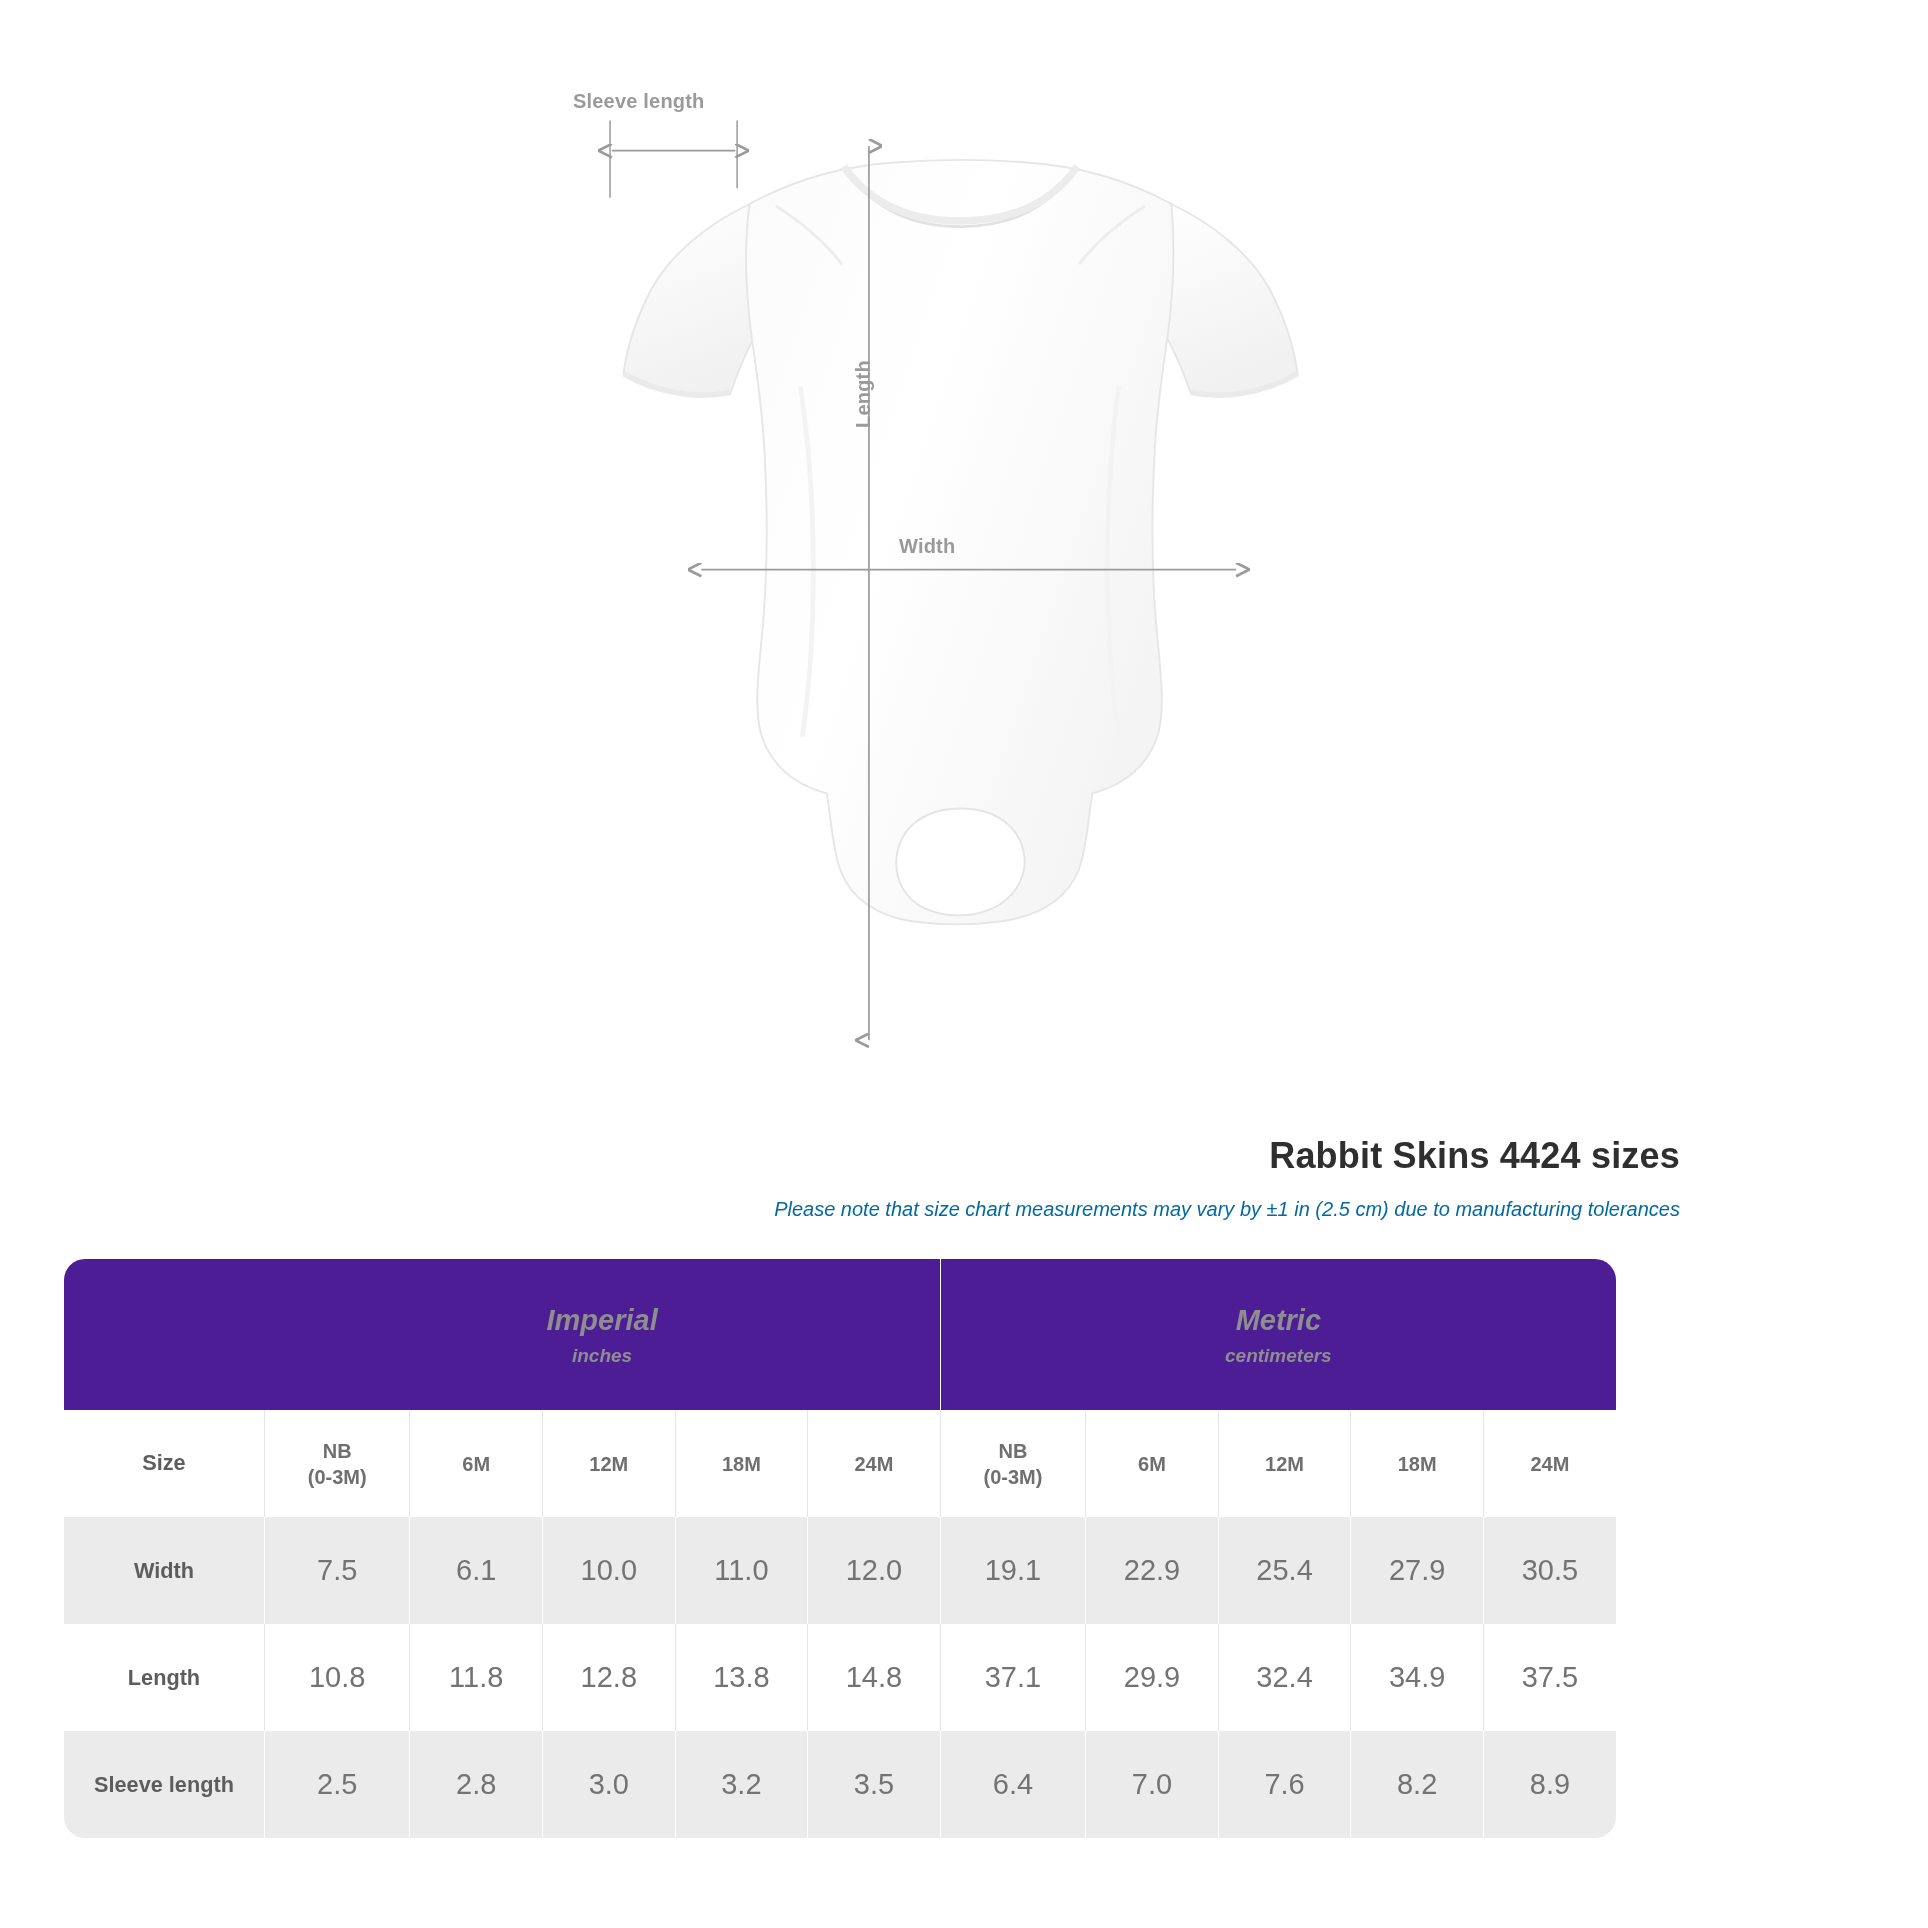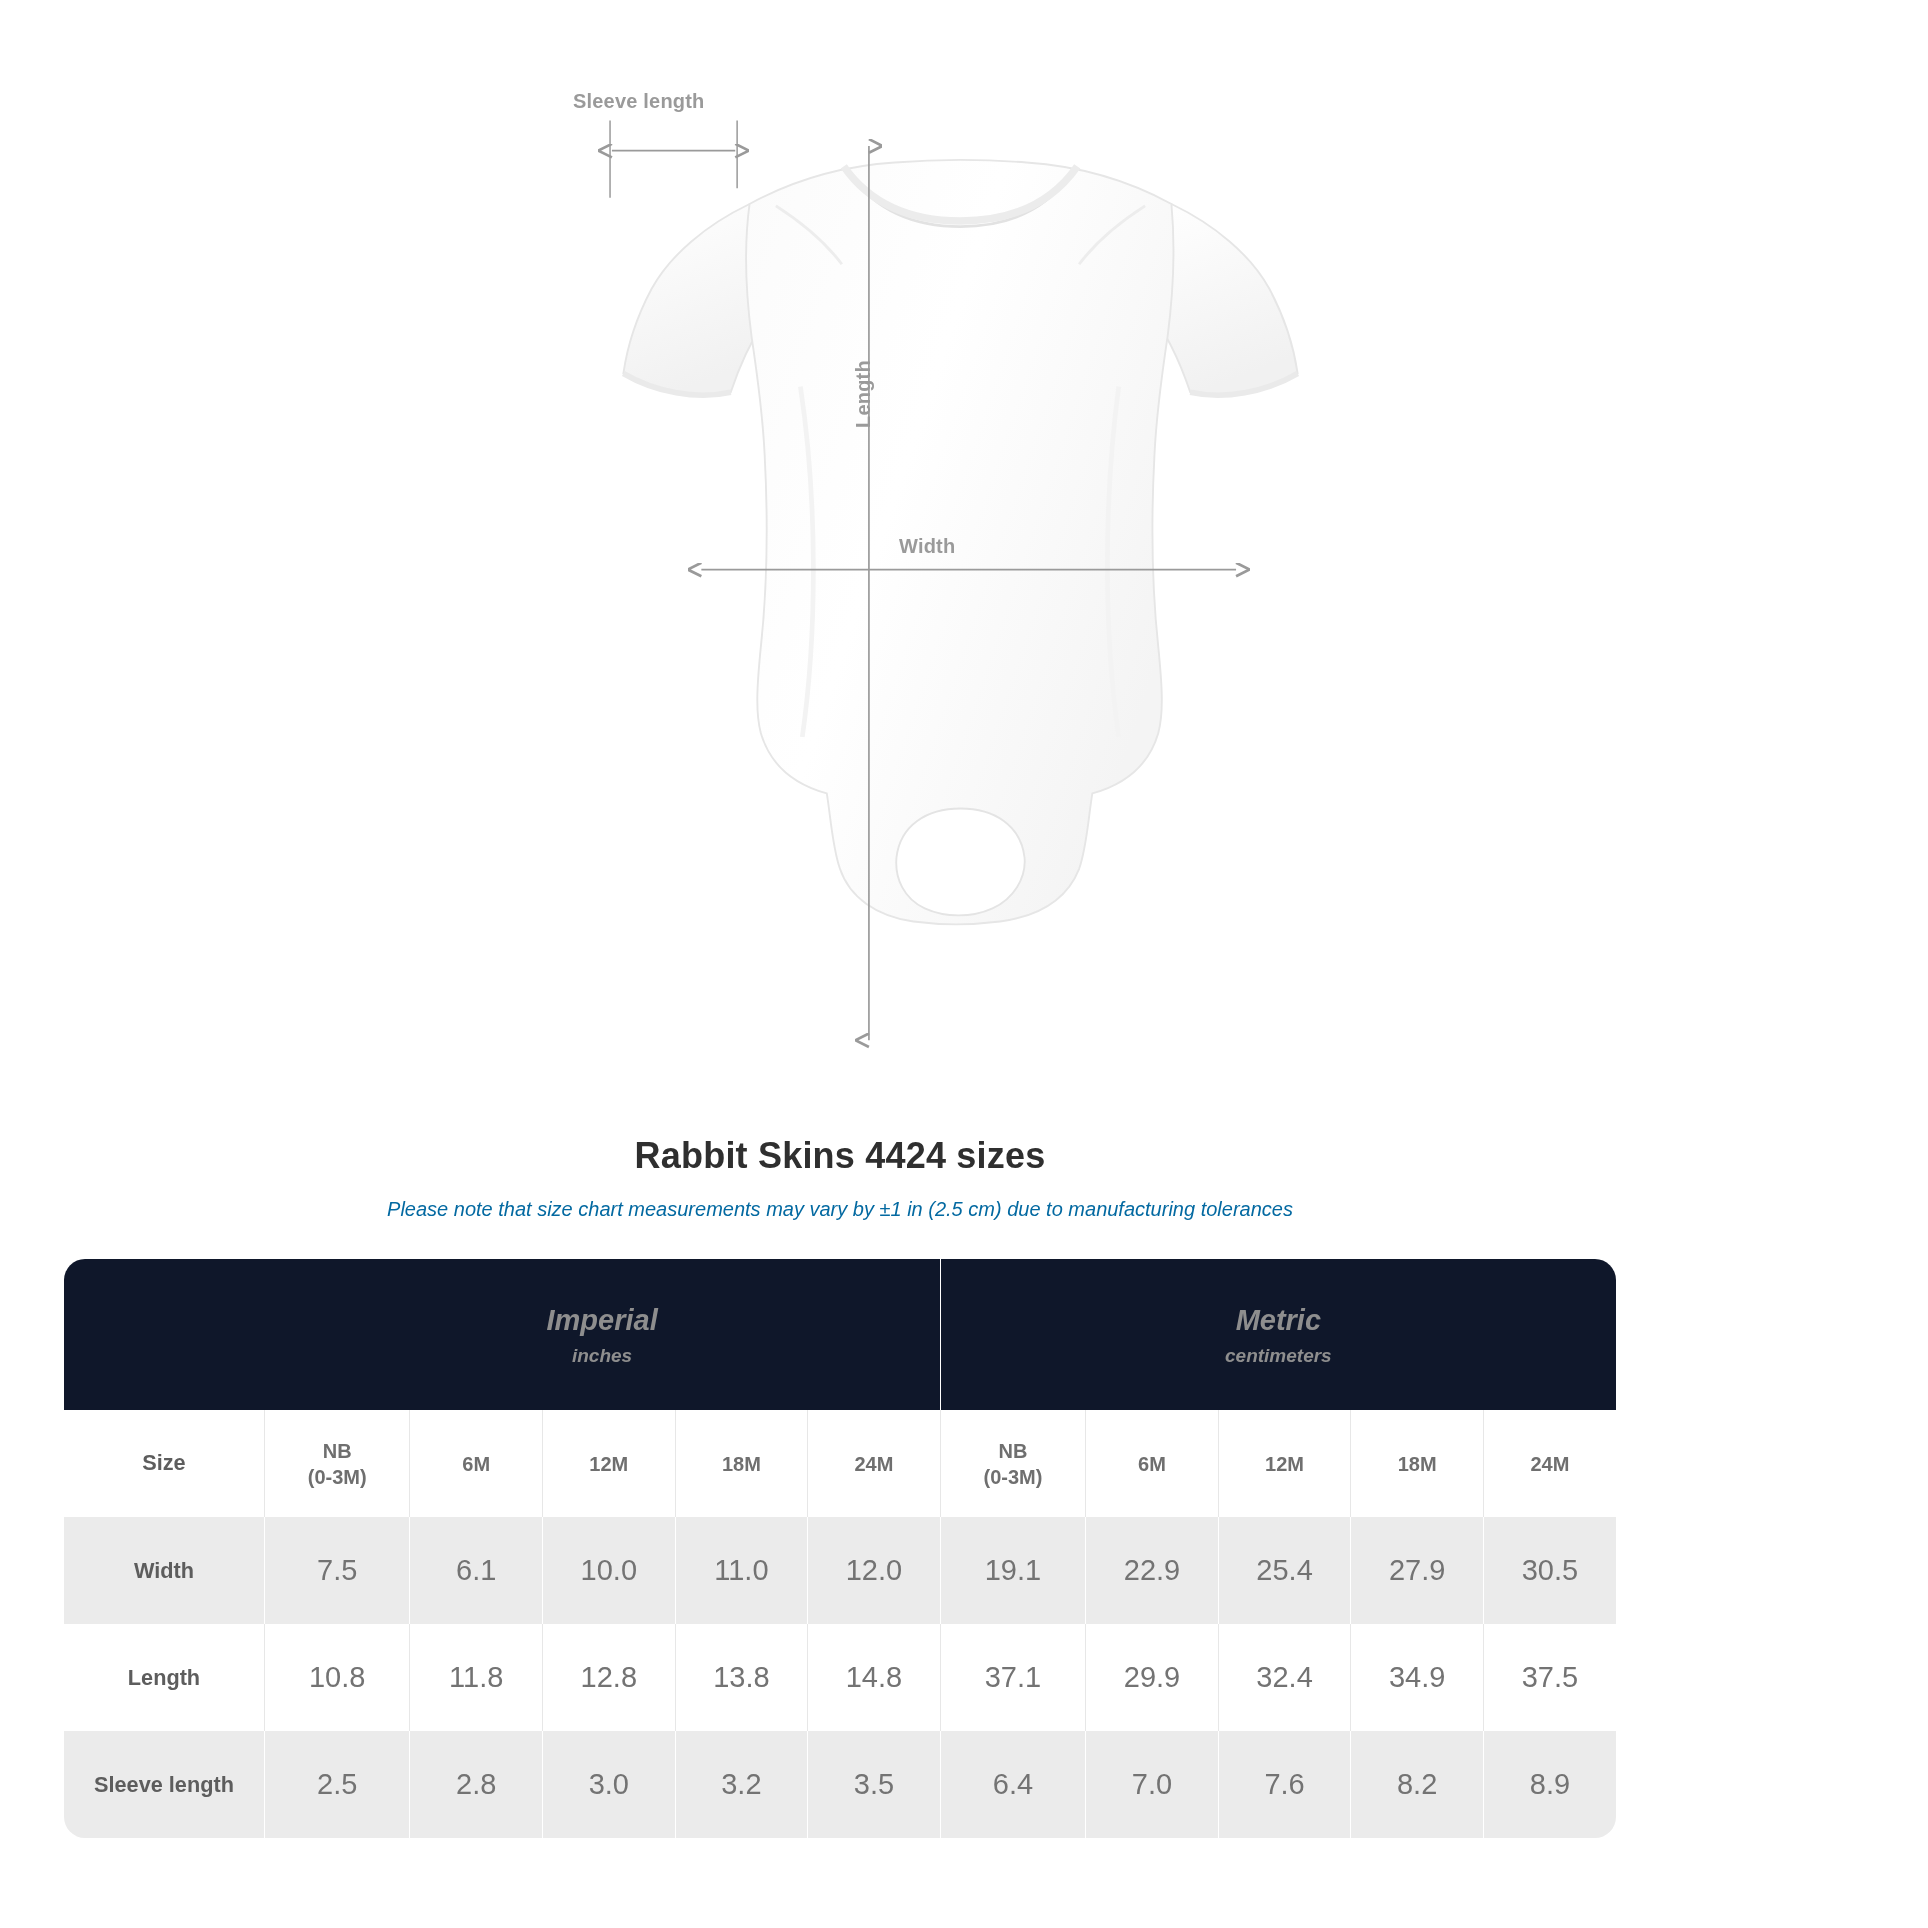--- a/index.html
+++ b/index.html
@@ -57,21 +57,21 @@
   }
   #length-label {
     left: 852px;
     top: 428px;
     transform: rotate(-90deg);
     transform-origin: left top;
   }
 
   
   .title-block {
-    text-align: center;
+    text-align: right;
     margin-top: 43px;
   }
   .chart-title {
     font-size: 36px;
     font-weight: bold;
     color: #2f2f2f;
     margin: 0;
     letter-spacing: 0.2px;
   }
   .chart-note {
@@ -92,21 +92,21 @@
     border-collapse: collapse;
     table-layout: fixed;
   }
   table.size-table td,
   table.size-table th {
     text-align: center;
     vertical-align: middle;
     border: none;
   }
   .unit-row td {
-    background: #0f172a;
+    background: #4c1d95;
     height: 151px;
     padding: 0;
   }
   .unit-name {
     font-size: 29px;
     font-weight: bold;
     font-style: italic;
     color: #8e8e8e;
     line-height: 1.25;
   }

